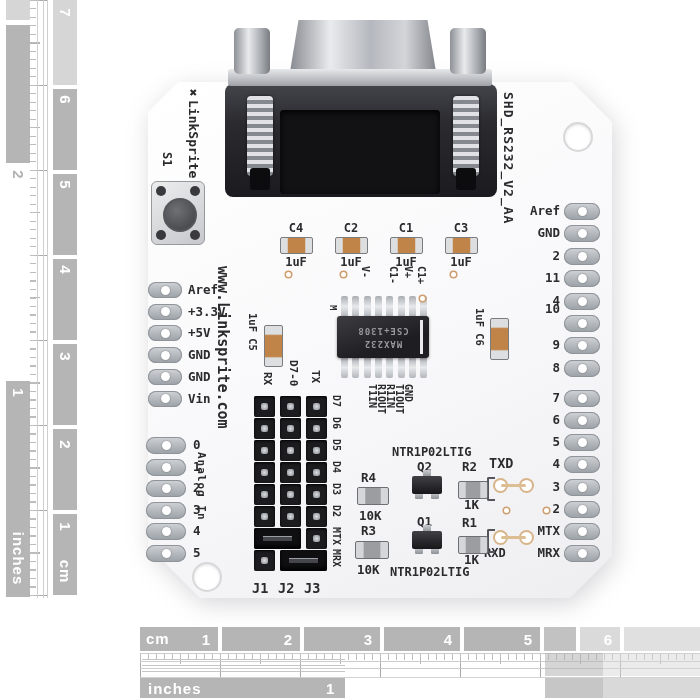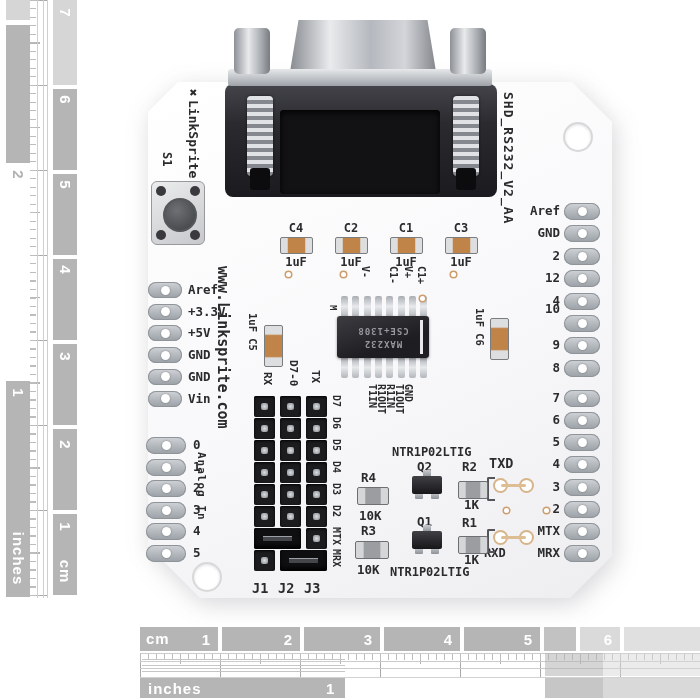--- a/index.html
+++ b/index.html
@@ -141,21 +141,21 @@
   <div class="trace" style="left:501px;top:536px;width:25px;"></div>
 
   <div id="gen" class="a" style="left:0;top:0;width:700px;height:700px;">
       <div class="pad" style="left: 564px; top: 203px; width: 36px; height: 17px;"></div>
       <div class="silk" style="left: 512px; top: 203px; width: 48px; text-align: right; font-size: 12.5px;">Aref</div>
       <div class="pad" style="left: 564px; top: 225.4px; width: 36px; height: 17px;"></div>
       <div class="silk" style="left: 512px; top: 225.4px; width: 48px; text-align: right; font-size: 12.5px;">GND</div>
       <div class="pad" style="left: 564px; top: 247.8px; width: 36px; height: 17px;"></div>
       <div class="silk" style="left: 512px; top: 247.8px; width: 48px; text-align: right; font-size: 12.5px;">2</div>
       <div class="pad" style="left: 564px; top: 270.2px; width: 36px; height: 17px;"></div>
-      <div class="silk" style="left: 512px; top: 270.2px; width: 48px; text-align: right; font-size: 12.5px;">12</div>
+      <div class="silk" style="left: 512px; top: 270.2px; width: 48px; text-align: right; font-size: 12.5px;">11</div>
       <div class="pad" style="left: 564px; top: 292.6px; width: 36px; height: 17px;"></div>
       <div class="silk" style="left: 512px; top: 292.6px; width: 48px; text-align: right; font-size: 12.5px;">4</div>
       <div class="pad" style="left: 564px; top: 315px; width: 36px; height: 17px;"></div>
       <div class="silk" style="left: 512px; top: 301px; width: 48px; text-align: right; font-size: 12.5px;">10</div>
       <div class="pad" style="left: 564px; top: 337.4px; width: 36px; height: 17px;"></div>
       <div class="silk" style="left: 512px; top: 337.4px; width: 48px; text-align: right; font-size: 12.5px;">9</div>
       <div class="pad" style="left: 564px; top: 359.8px; width: 36px; height: 17px;"></div>
       <div class="silk" style="left: 512px; top: 359.8px; width: 48px; text-align: right; font-size: 12.5px;">8</div>
       <div class="pad" style="left: 564px; top: 390px; width: 36px; height: 17px;"></div>
       <div class="silk" style="left: 512px; top: 390px; width: 48px; text-align: right; font-size: 12.5px;">7</div>

